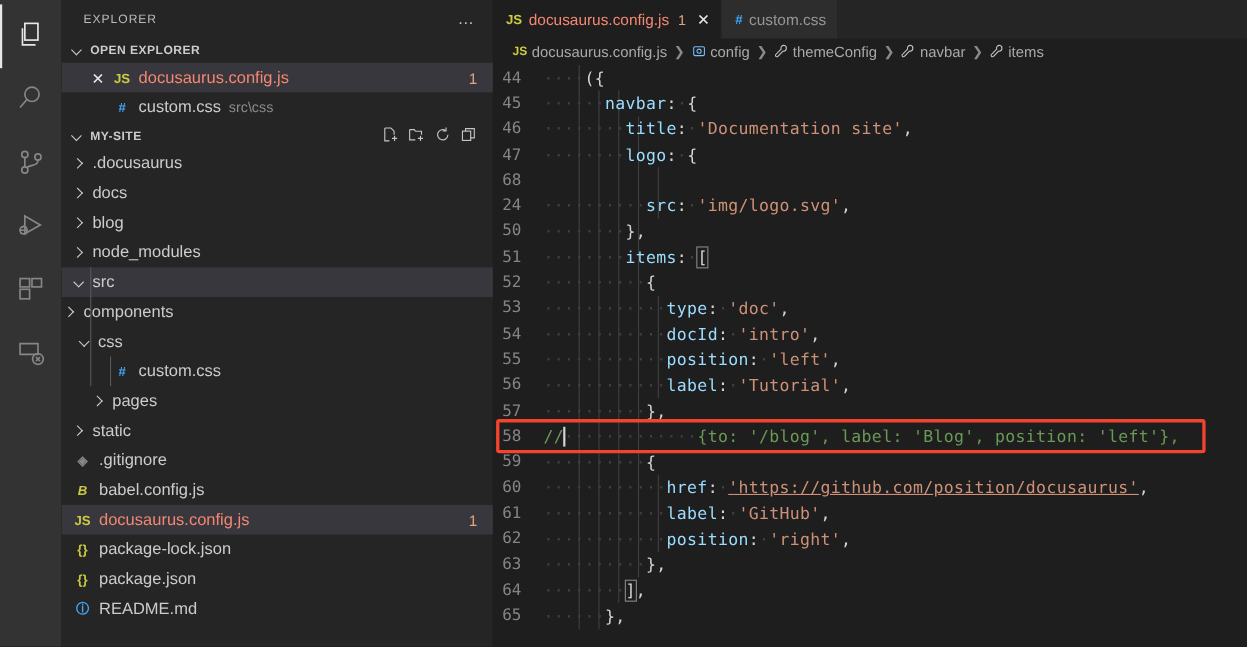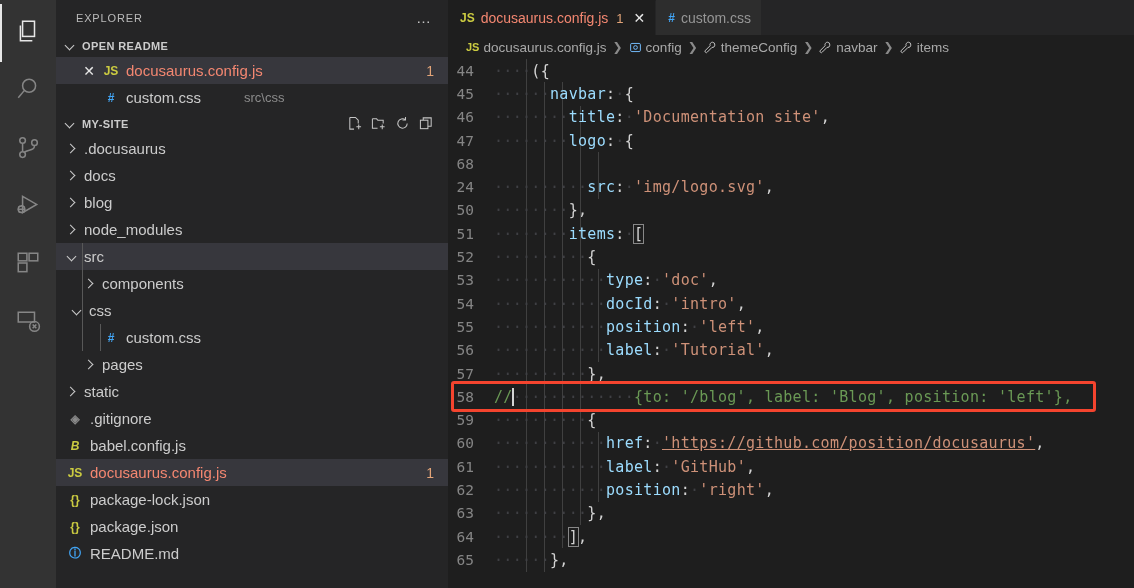--- a/index.html
+++ b/index.html
@@ -61,21 +61,21 @@
   .row.selected { background: #37373d; }
   .row .closeico {
     width: 22px; flex: 0 0 22px; display: flex; align-items: center; justify-content: center;
     color: #e8e8e8; font-size: 14px; line-height: 1;
   }
   .row .fileicon {
     width: 22px; flex: 0 0 22px; text-align: center;
     font-size: 12px; font-weight: bold; font-family: "Liberation Sans", sans-serif;
   }
   .row .label { padding-left: 4px; }
-  .row .sub { color: #8c8c8c; font-size: 13px; padding-left: 7px; margin-left: 36px; }
+  .row .sub { color: #8c8c8c; font-size: 13px; padding-left: 7px; }
   .row .badge { margin-left: auto; color: #e2a478; font-size: 14px; }
   .ic-js { color: #cbcb41; }
   .ic-css { color: #42a5f5; }
   .ic-json { color: #cbcb41; }
   .ic-md { color: #42a5f5; }
   .ic-git { color: #8a8a8a; }
   .ic-babel { color: #cbcb41; font-style: italic; }
   .name-err { color: #f48771; }
   .tree-guide { position: absolute; width: 1px; background: #585858; }
 
@@ -199,21 +199,21 @@
 
   <div class="sidebar">
 
     <div class="sidebar-title">
       <span>EXPLORER</span>
       <span class="dots">…</span>
     </div>
 
     <div class="section-head">
       <span class="twisty"></span>
-      <span>OPEN README</span>
+      <span>OPEN EXPLORER</span>
     </div>
     <div id="open-editors-list">
         <div class="row selected" style="padding-left: 22px;">
           <span class="closeico">✕</span>
           <span class="fileicon ic-js">JS</span>
           <span class="label name-err">docusaurus.config.js</span>
           <span class="badge">1</span>
         </div>
         <div class="row" style="padding-left: 22px;">
           <span class="closeico"></span>
@@ -269,21 +269,21 @@
           <span class="label">blog</span>
         </div>
         <div class="row" style="padding-left: 8px;">
           <span class="twisty collapsed"></span>
           <span class="label">node_modules</span>
         </div>
         <div class="row selected" style="padding-left: 8px;">
           <span class="twisty"></span>
           <span class="label">src</span>
         </div>
-        <div class="row" style="padding-left: 26px;">
+        <div class="row" style="">
           <span class="twisty collapsed"></span>
           <span class="label">components</span>
         </div>
         <div class="row" style="padding-left: 13px;">
           <span class="twisty"></span>
           <span class="label">css</span>
         </div>
         <div class="row" style="padding-left: 44px;">
           <span class="fileicon ic-css">#</span>
           <span class="label">custom.css</span>

